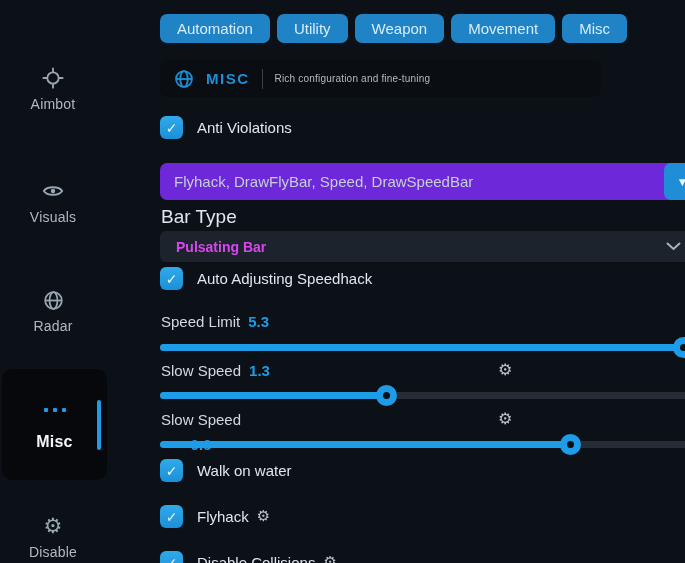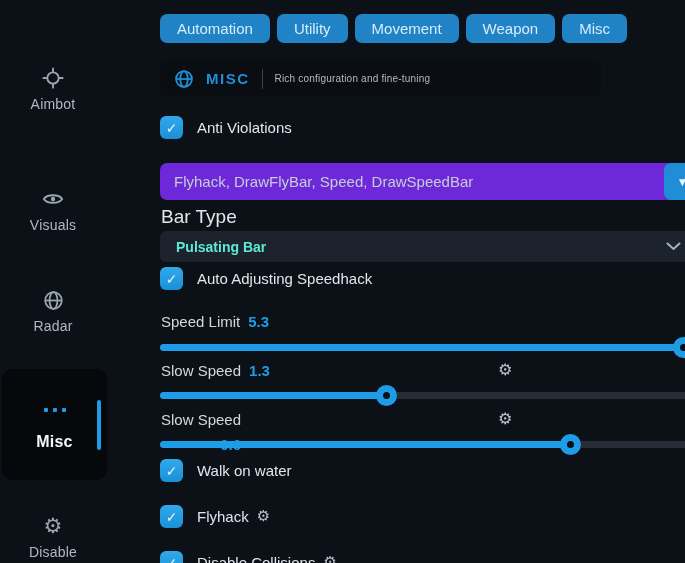--- a/index.html
+++ b/index.html
@@ -48,24 +48,24 @@
   .inline-gear { color:#b9c2ca; font-size:15px; line-height:1; }
 
   .multiselect { position:absolute; left:0; top:163px; width:541px; height:37px; background:#6d28d9; border-radius:7px; display:flex; align-items:center; padding:0 14px; cursor:pointer; }
   .multiselect-value { font-size:15px; color:#c6ced6; }
   .ms-button { position:absolute; right:0; top:0; width:37px; height:37px; background:#1f8ed6; border-radius:7px; display:flex; align-items:center; justify-content:center; cursor:pointer; }
   .ms-button .tri { color:#eaf4fb; font-size:12px; }
 
   .field-label { position:absolute; left:1px; top:206px; font-size:19px; color:#dfe6ec; }
 
   .select { position:absolute; left:0; top:231px; width:537px; height:31px; background:#1c232d; border-radius:6px; display:flex; align-items:center; justify-content:space-between; padding:0 16px; cursor:pointer; }
-  .select-value { font-size:14px; font-weight:bold; color:#5eead4; }
+  .select-value { font-size:14px; font-weight:bold; color:#d946ef; }
   .select svg { display:block; }
 
-  .slider-label-row { position:absolute; left:1px; display:flex; align-items:flex-end; gap:8px; font-size:15px; color:#d2d9de; }
+  .slider-label-row { position:absolute; left:1px; display:flex; align-items:center; gap:8px; font-size:15px; color:#d2d9de; }
   .slider-value { color:#1f9ce8; font-weight:bold; }
   .row-gear { position:absolute; top:-2px; left:337px; color:#b9c2ca; font-size:16px; }
 
   .slider { position:absolute; left:0; width:539px; height:21px; cursor:pointer; }
   .slider-track { position:absolute; left:0; right:0; top:7px; height:7px; background:#262d37; border-radius:4px; }
   .slider-fill { position:absolute; left:0; top:7px; height:7px; background:#1f9ce8; border-radius:4px; }
   .slider-handle { position:absolute; top:0; width:21px; height:21px; margin-left:-10px; background:#1f9ce8; border-radius:50%; }
   .slider-handle::after { content:""; position:absolute; left:7px; top:7px; width:7px; height:7px; border-radius:50%; background:#0c1118; }
 </style>
 </head>
@@ -81,21 +81,21 @@
           <circle cx="12" cy="12" r="6.2"></circle>
           <line x1="12" y1="1.5" x2="12" y2="5.5"></line>
             <line x1="12" y1="18.5" x2="12" y2="22.5"></line>
           <line x1="1.5" y1="12" x2="5.5" y2="12"></line>
             <line x1="18.5" y1="12" x2="22.5" y2="12"></line>
         </svg>
       </span>
       <span class="side-label">Aimbot</span>
     </div>
 
-    <div class="side-item" style="top:156px;">
+    <div class="side-item" style="top:148px;">
       <span class="icon">
         <svg width="24" height="24" viewBox="0 0 24 24" fill="none" stroke="currentColor" stroke-width="2">
           <path d="M2 12 C5.5 6.5, 18.5 6.5, 22 12 C18.5 17.5, 5.5 17.5, 2 12 Z"></path>
           <circle cx="12" cy="12" r="2.4" fill="currentColor" stroke="none"></circle>
         </svg>
       </span>
       <span class="side-label">Visuals</span>
     </div>
 
     <div class="side-item" style="top:257px;">
@@ -123,22 +123,22 @@
       <span class="icon gear-glyph" style="font-size:21px;">⚙</span>
       <span class="side-label">Disable</span>
     </div>
   </nav>
 
   <main class="main">
 
     <div class="tabs">
       <button class="tab">Automation</button>
       <button class="tab">Utility</button>
+      <button class="tab">Weapon</button>
       <button class="tab">Movement</button>
-      <button class="tab">Weapon</button>
       <button class="tab">Misc</button>
     </div>
 
     <div class="banner">
       <span style="display:flex;">
         <svg width="20" height="20" viewBox="0 0 24 24" fill="none" stroke="#1e8fd5" stroke-width="2.2">
           <circle cx="12" cy="12" r="9.5"></circle>
           <ellipse cx="12" cy="12" rx="4.5" ry="9.5"></ellipse>
           <line x1="2.5" y1="12" x2="21.5" y2="12"></line>
         </svg>

